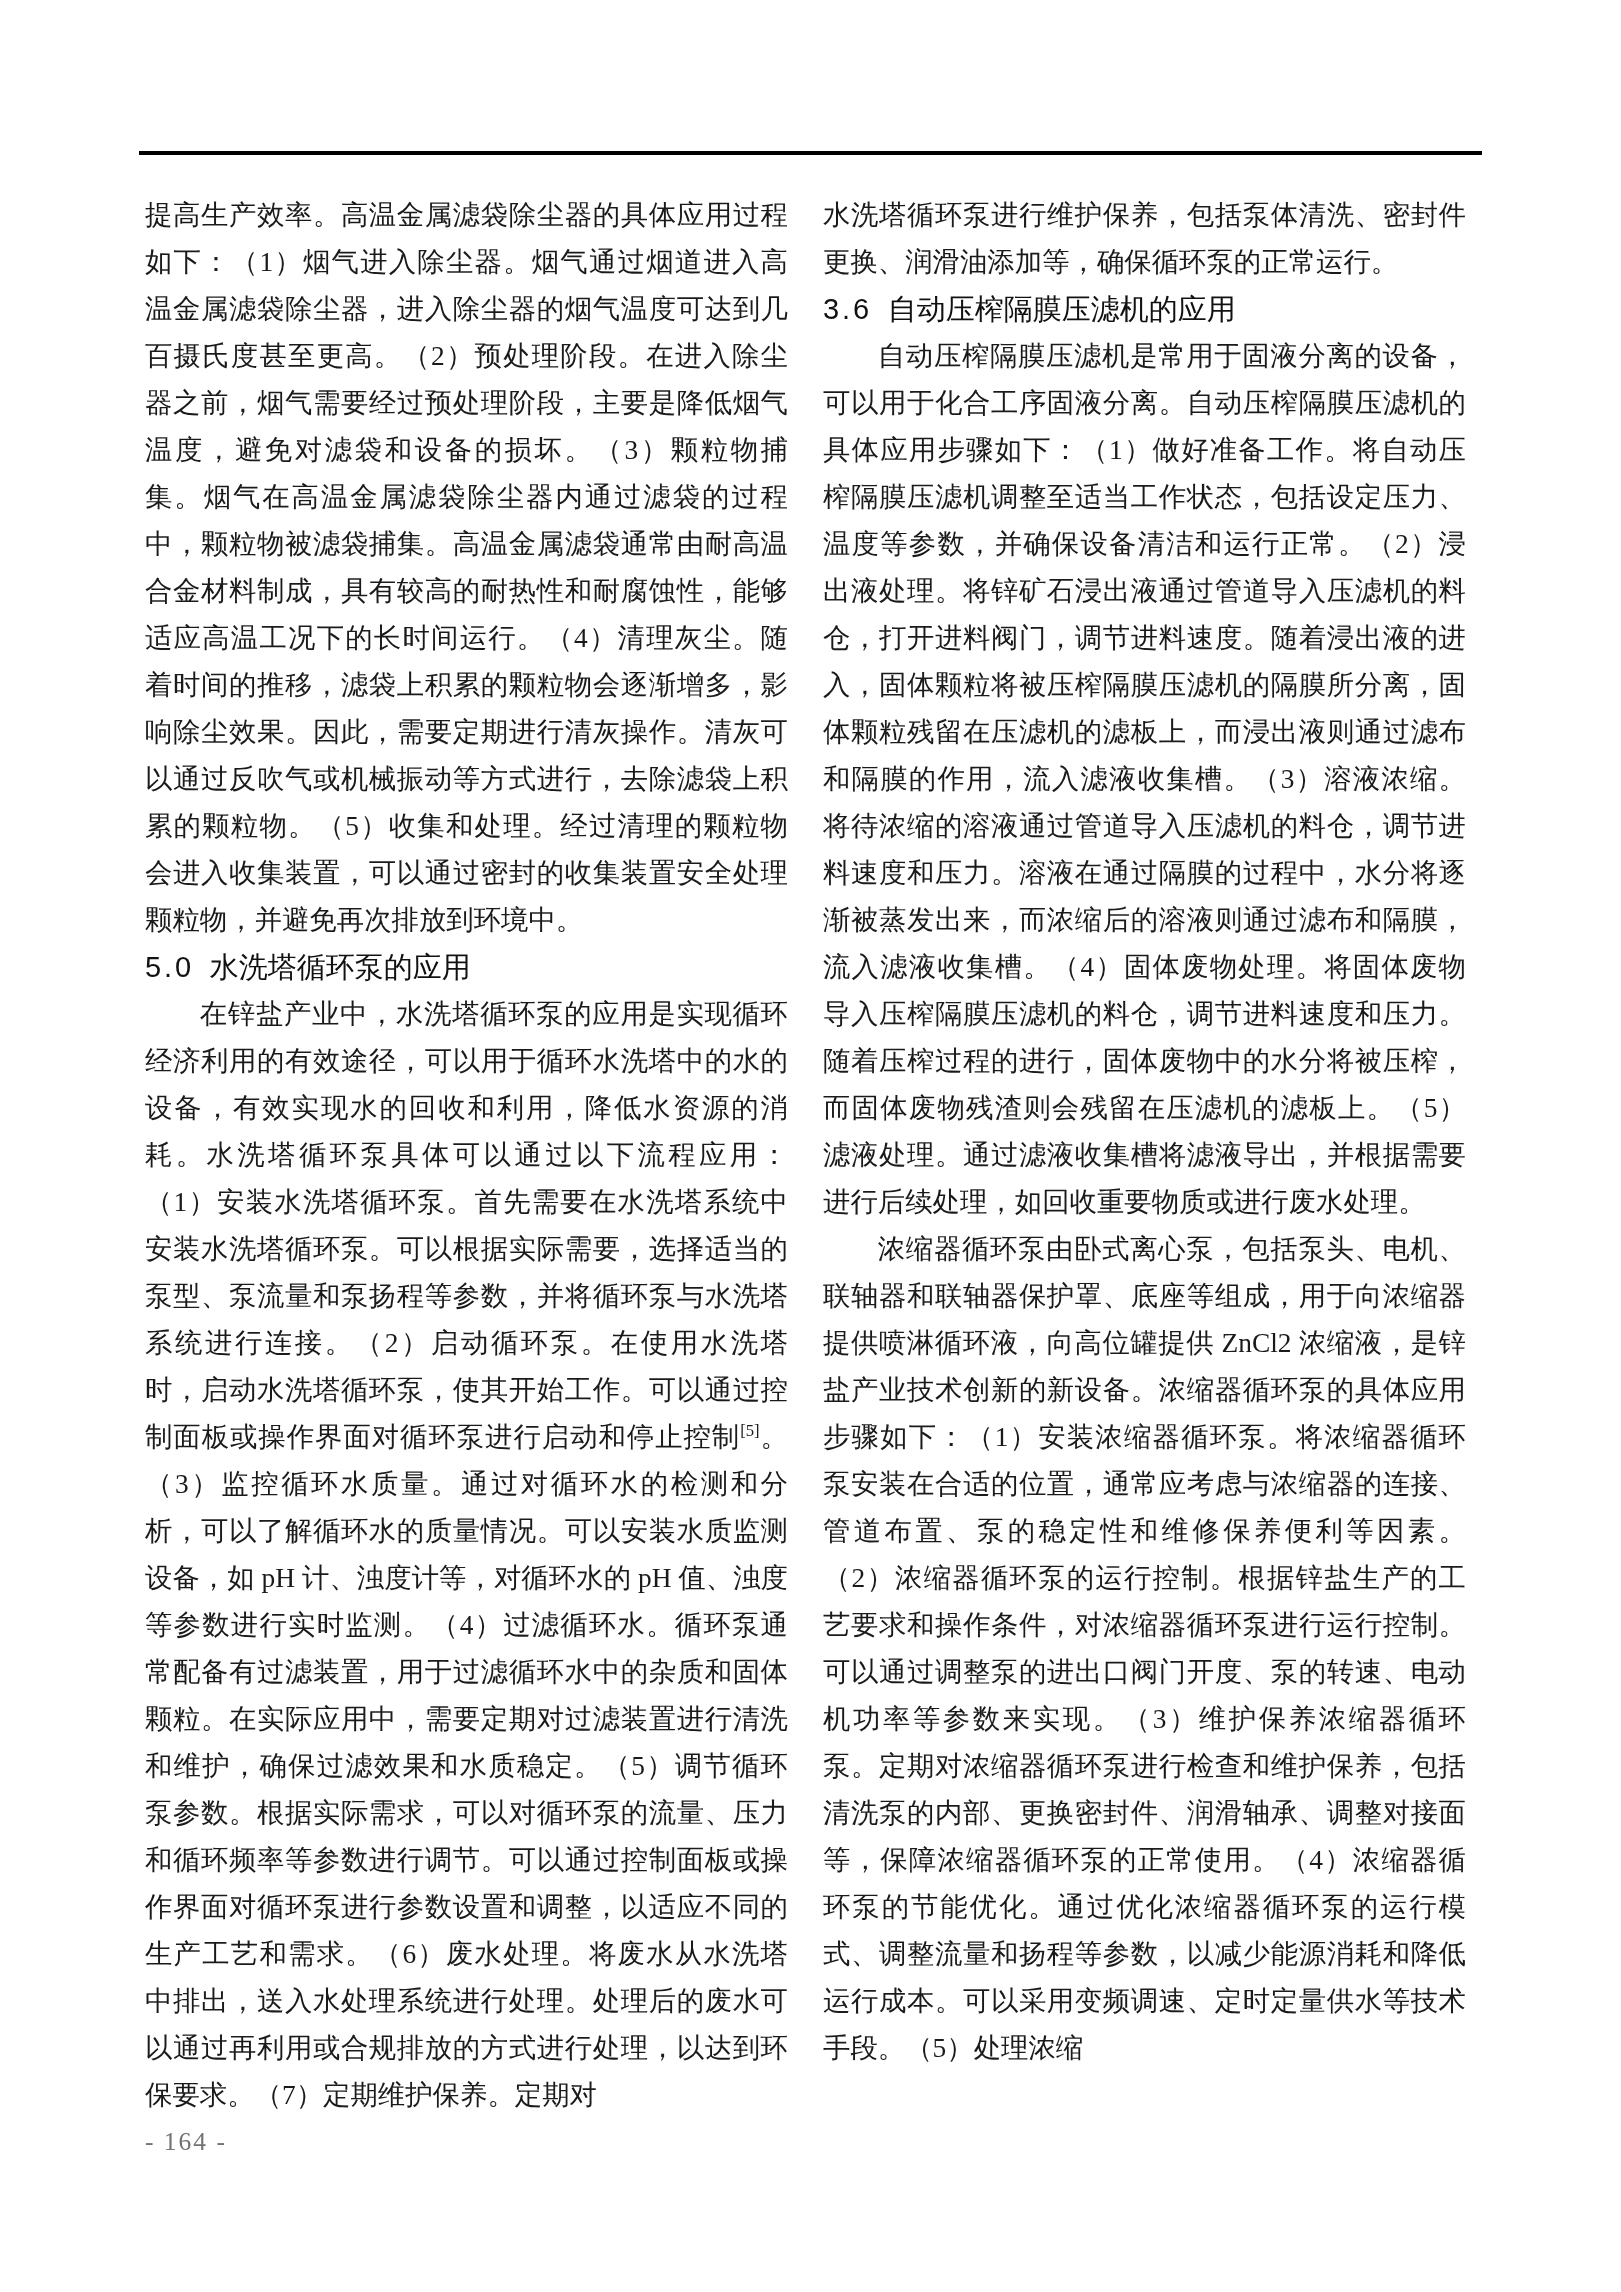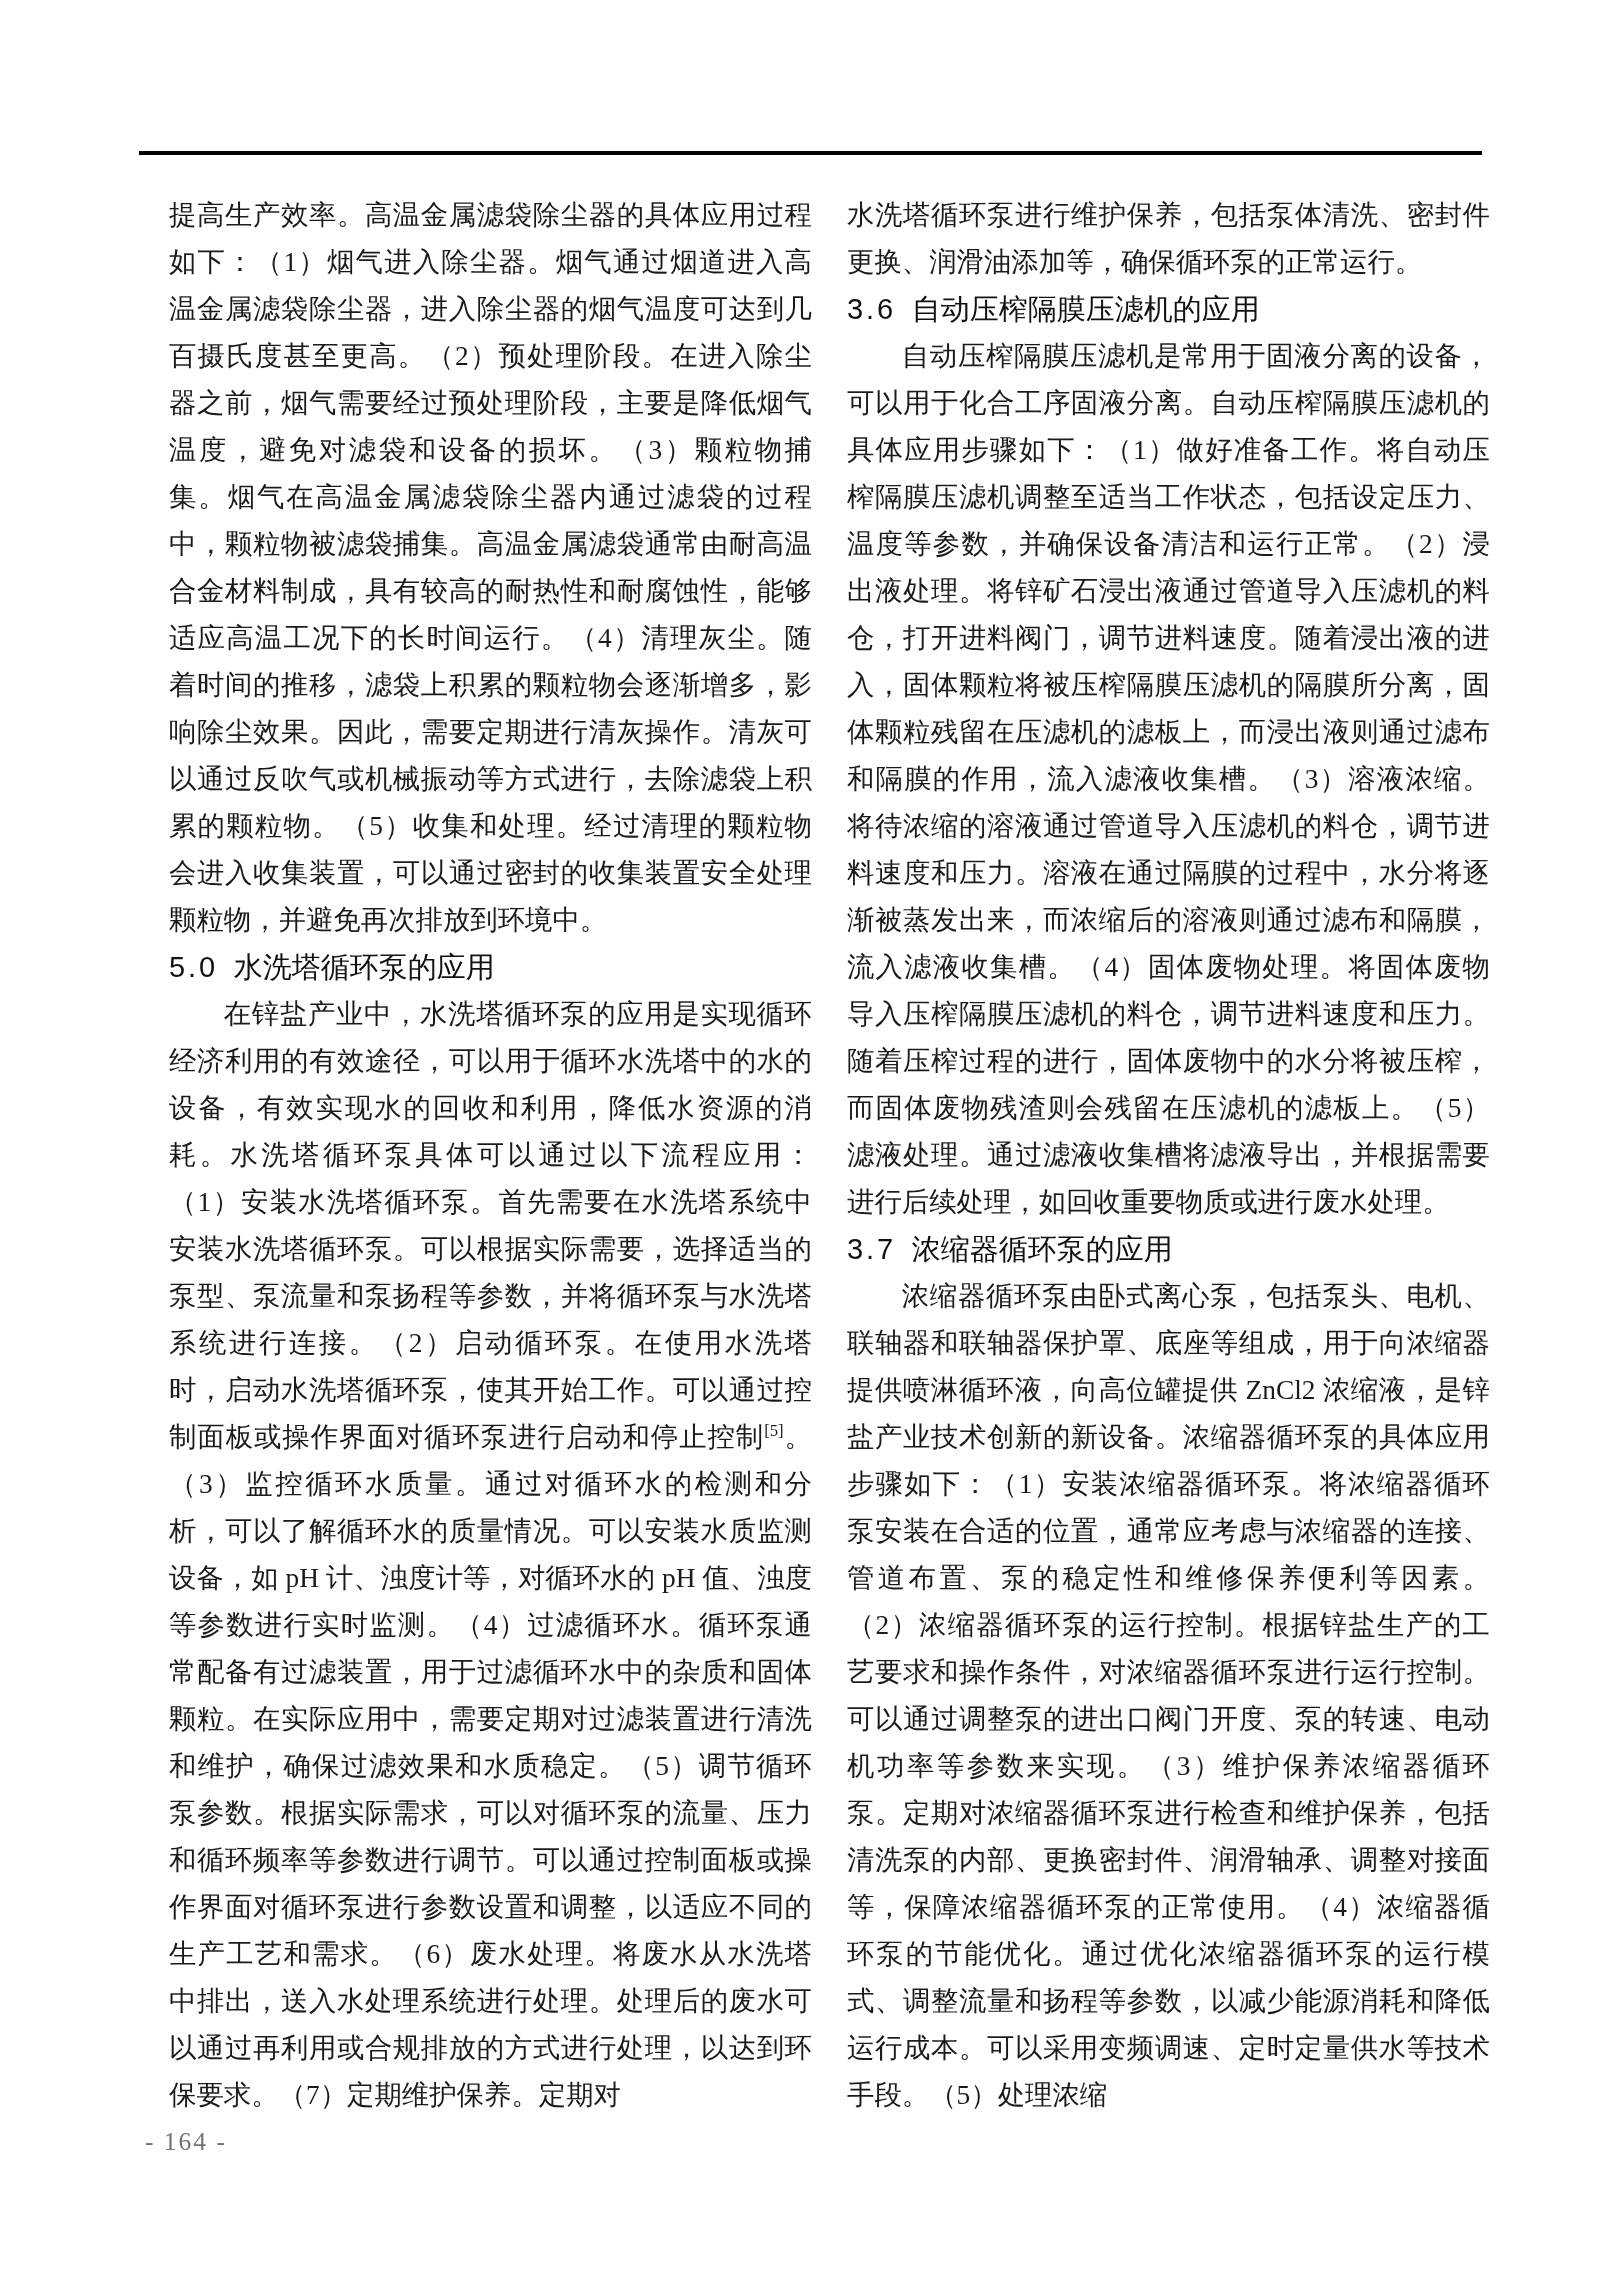--- a/index.html
+++ b/index.html
@@ -27,21 +27,20 @@
     width: 1343px; height: 3.9px;
     background: #000000;
   }
 
   .columns {
     position: absolute;
     left: 145px; top: 192px;
     width: 1337px;
     display: flex;
     gap: 35px;
-    margin-left: 24px;
   }
   .col { width: 643px; }
 
   .para {
     margin: 0;
     font-size: 27.4px;
     line-height: 47px;
     text-align: justify;
     text-justify: inter-character;
     color: #1a1a1a;
@@ -96,23 +95,20 @@
 
     <section class="col col-right">
       <p class="para">水洗塔循环泵进行维护保养，包括泵体清洗、密封件更换、润滑油添加等，确保循环泵的正常运行。</p>
 
       <h3 class="heading">
         <span class="h-num">3.6</span><span class="h-title">自动压榨隔膜压滤机的应用</span>
       </h3>
 
       <p class="para indent">自动压榨隔膜压滤机是常用于固液分离的设备，可以用于化合工序固液分离。自动压榨隔膜压滤机的具体应用步骤如下：（1）做好准备工作。将自动压榨隔膜压滤机调整至适当工作状态，包括设定压力、温度等参数，并确保设备清洁和运行正常。（2）浸出液处理。将锌矿石浸出液通过管道导入压滤机的料仓，打开进料阀门，调节进料速度。随着浸出液的进入，固体颗粒将被压榨隔膜压滤机的隔膜所分离，固体颗粒残留在压滤机的滤板上，而浸出液则通过滤布和隔膜的作用，流入滤液收集槽。（3）溶液浓缩。将待浓缩的溶液通过管道导入压滤机的料仓，调节进料速度和压力。溶液在通过隔膜的过程中，水分将逐渐被蒸发出来，而浓缩后的溶液则通过滤布和隔膜，流入滤液收集槽。（4）固体废物处理。将固体废物导入压榨隔膜压滤机的料仓，调节进料速度和压力。随着压榨过程的进行，固体废物中的水分将被压榨，而固体废物残渣则会残留在压滤机的滤板上。（5）滤液处理。通过滤液收集槽将滤液导出，并根据需要进行后续处理，如回收重要物质或进行废水处理。</p>
 
-      <h3 class="heading">
-        <span class="h-num">3.7</span><span class="h-title">浓缩器循环泵的应用</span>
-      </h3>
 
       <p class="para indent">浓缩器循环泵由卧式离心泵，包括泵头、电机、联轴器和联轴器保护罩、底座等组成，用于向浓缩器提供喷淋循环液，向高位罐提供 ZnCl2 浓缩液，是锌盐产业技术创新的新设备。浓缩器循环泵的具体应用步骤如下：（1）安装浓缩器循环泵。将浓缩器循环泵安装在合适的位置，通常应考虑与浓缩器的连接、管道布置、泵的稳定性和维修保养便利等因素。（2）浓缩器循环泵的运行控制。根据锌盐生产的工艺要求和操作条件，对浓缩器循环泵进行运行控制。可以通过调整泵的进出口阀门开度、泵的转速、电动机功率等参数来实现。（3）维护保养浓缩器循环泵。定期对浓缩器循环泵进行检查和维护保养，包括清洗泵的内部、更换密封件、润滑轴承、调整对接面等，保障浓缩器循环泵的正常使用。（4）浓缩器循环泵的节能优化。通过优化浓缩器循环泵的运行模式、调整流量和扬程等参数，以减少能源消耗和降低运行成本。可以采用变频调速、定时定量供水等技术手段。（5）处理浓缩</p>
     </section>
 
   </main>
 
   <div class="page-number">- 164 -</div>
 
 </div>
 

